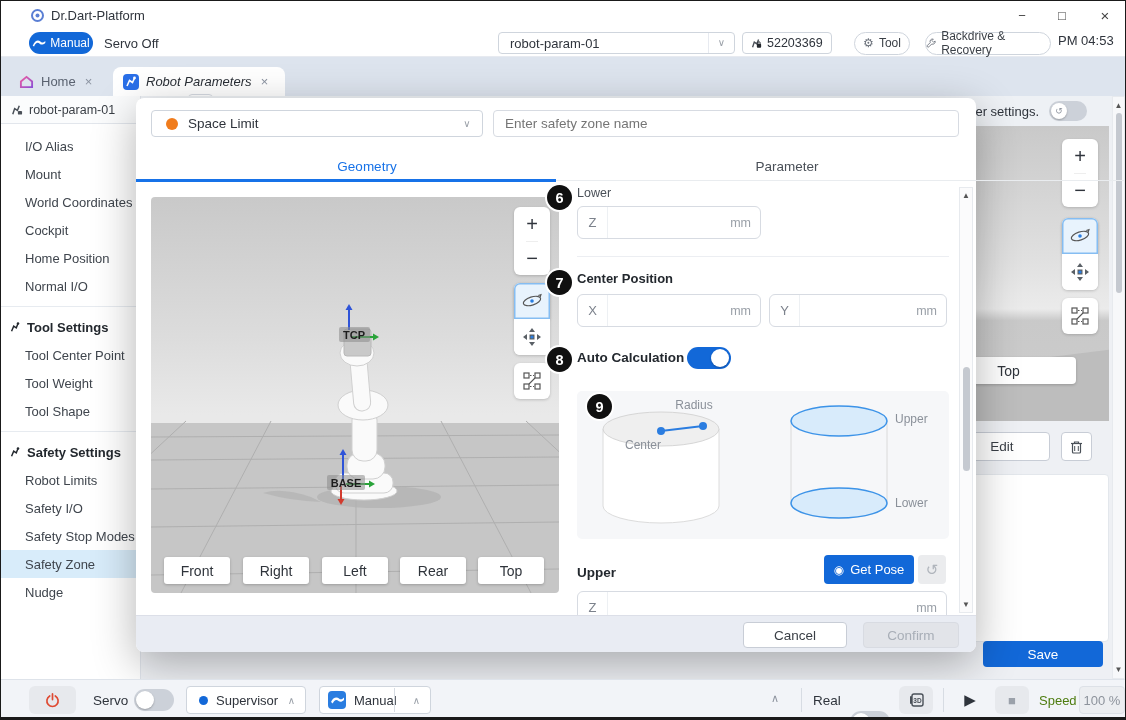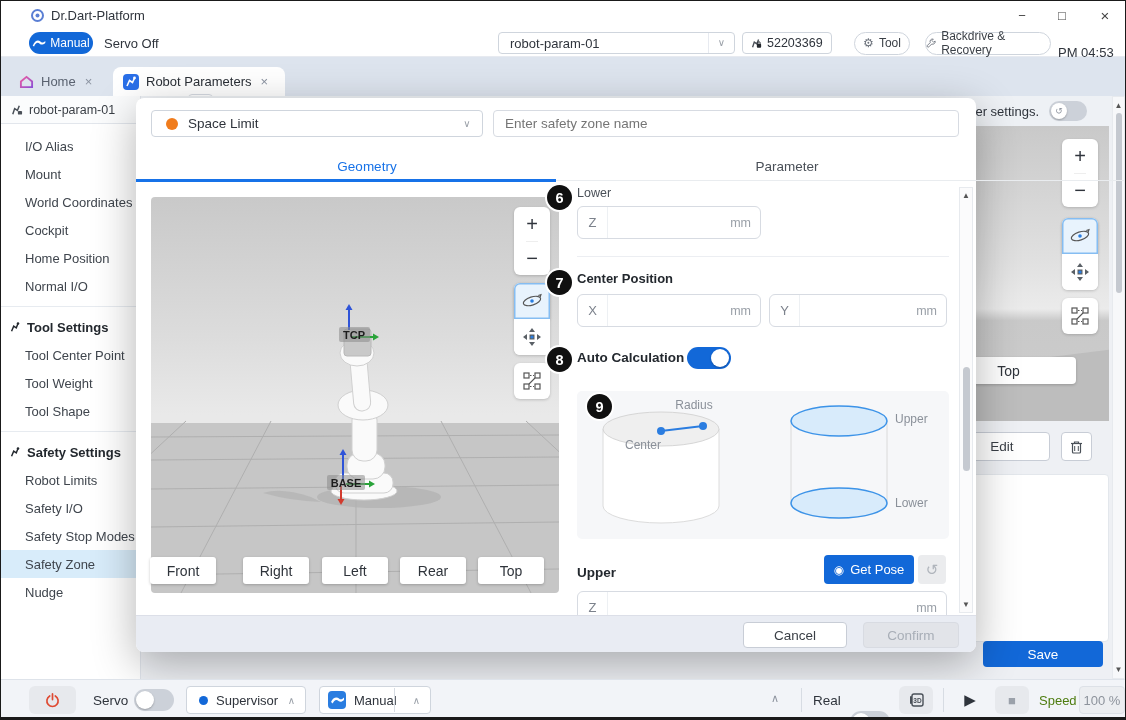--- a/index.html
+++ b/index.html
@@ -13,21 +13,21 @@
   .win-ctl { width:30px; height:24px; display:flex; align-items:center; justify-content:center;
              color:#444; font-size:13px; cursor:default; }
   .toolbar { left:0; top:28px; width:100%; height:28px; background:#fff; border-bottom:1px solid #e7eaf0; }
   .pill-btn { display:flex; align-items:center; gap:5px; justify-content:center;
               border:1px solid #cfd5dd; border-radius:12px; background:#fff; color:#3a3f46; font-size:12px; }
   .sel-box { border:1px solid #cfd5dd; border-radius:4px; background:#fff; display:flex; align-items:center; }
   
   .tabstrip { left:0; top:56px; width:100%; height:39px; background:#dde4ee; }
   .tab { position:absolute; top:10px; height:29px; display:flex; align-items:center; gap:7px; padding:0 10px;
          font-size:13px; color:#5a6270; border-radius:8px 8px 0 0; }
-  .tab.active { background:#fff; color:#2a2f36; }
+  .tab.active { background:#fff; color:#2a2f36;font-style:italic; }
   .tabclose { color:#8a92a0; font-size:13px; padding:0 2px; }
   
   .sidebar { left:0; top:95px; width:140px; height:583px; background:#fff; border-right:1px solid #dfe3ea; }
   .side-head { height:28px; border-bottom:1px solid #e2e6ec; background:#fbfcfd; display:flex; align-items:center;
                gap:6px; padding:0 9px; font-size:12.5px; color:#3a3f46; }
   .side-list { padding-top:8px; }
   .sec-title { height:28px; display:flex; align-items:center; gap:6px; padding:0 8px; font-size:13px;
                font-weight:bold; color:#23282e; }
   .side-item { height:28px; display:flex; align-items:center; padding:0 0 0 24px; font-size:13px; color:#3f454d; }
   .side-item.sel { background:#d8ecfa; }
@@ -118,21 +118,21 @@
     <div class="abs pill-btn" style="left:853px;top:2.5px;width:56px;height:23px">
       <span style="color:#6a707a;font-size:12px">⚙</span>
       <span>Tool</span>
     </div>
     <div class="abs pill-btn" style="left:924px;top:2.5px;width:126px;height:23px">
       <svg width="11" height="11" viewBox="0 0 14 14">
           <path d="M12.5 3.5 a3.4 3.4 0 0 1 -4.6 4.2 L4 11.6 a1.4 1.4 0 0 1 -2 -2 L5.9 5.7 A3.4 3.4 0 0 1 10.1 1 L8.2 2.9 l2.5 2.5 z" fill="none" stroke="#6a707a" stroke-width="1.2"></path>
         </svg>
       <span>Backdrive &amp; Recovery</span>
     </div>
-    <div class="abs txt" style="left:1057px;top:16px">PM 04:53</div>
+    <div class="abs txt" style="left:1057px;top:4px">PM 04:53</div>
   </div>
 
   <div class="abs tabstrip">
     <div class="tab" style="left:8px">
       <svg width="15" height="14" viewBox="0 0 16 15">
         <defs>
             <linearGradient id="hg" x1="0" y1="0" x2="1" y2="1">
               <stop offset="0" stop-color="#ee5aa0"></stop>
               <stop offset="1" stop-color="#8e4fd4"></stop>
             </linearGradient>
@@ -315,21 +315,21 @@
         <path d="M192 252 l-3.5 6 h7 z" fill="#2f54d8"></path>
         <line x1="195" y1="287" x2="220" y2="287" stroke="#2aa33a" stroke-width="2"></line>
         <path d="M224 287 l-6 -3.5 v7 z" fill="#2aa33a"></path>
         <line x1="190" y1="289" x2="190" y2="304" stroke="#d23b2e" stroke-width="2"></line>
         <path d="M190 308 l-3.5 -6 h7 z" fill="#d23b2e"></path>
         <rect x="176" y="278" width="38" height="15" rx="2" fill="#8a8a8a" opacity="0.55"></rect>
         <text x="195" y="289.5" text-anchor="middle" font-size="11" font-weight="bold" fill="#1d1d1d" font-family="Liberation Sans, sans-serif">BASE</text>
       </svg>
     </div>
 
-    <div class="vbtn" style="left:14px">Front</div>
+    <div class="vbtn" style="left:28px">Front</div>
     <div class="vbtn" style="left:107px">Right</div>
     <div class="vbtn" style="left:186px">Left</div>
     <div class="vbtn" style="left:264px">Rear</div>
     <div class="vbtn" style="left:342px">Top</div>
 
     <div class="abs sq-btn" style="left:378px;top:109px;width:36px;height:68px;flex-direction:column">
       <div style="height:34px;display:flex;align-items:center" class="zoom-gl">+</div>
       <div style="height:34px;display:flex;align-items:center;border-top:1px solid #eee" class="zoom-gl">−</div>
     </div>
     <div class="abs sq-btn" style="left:378px;top:185px;width:36px;height:72px;flex-direction:column">

